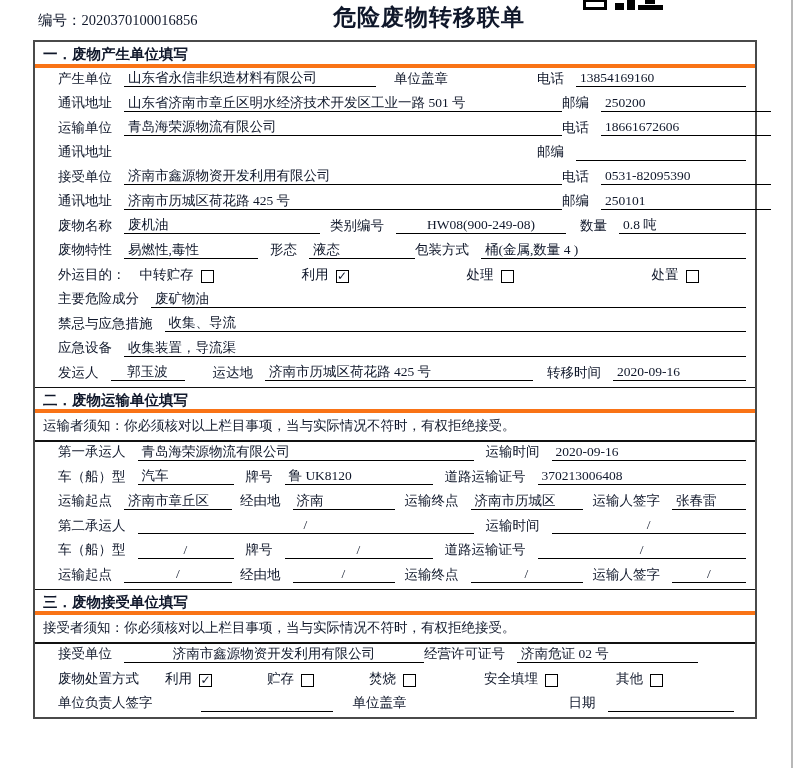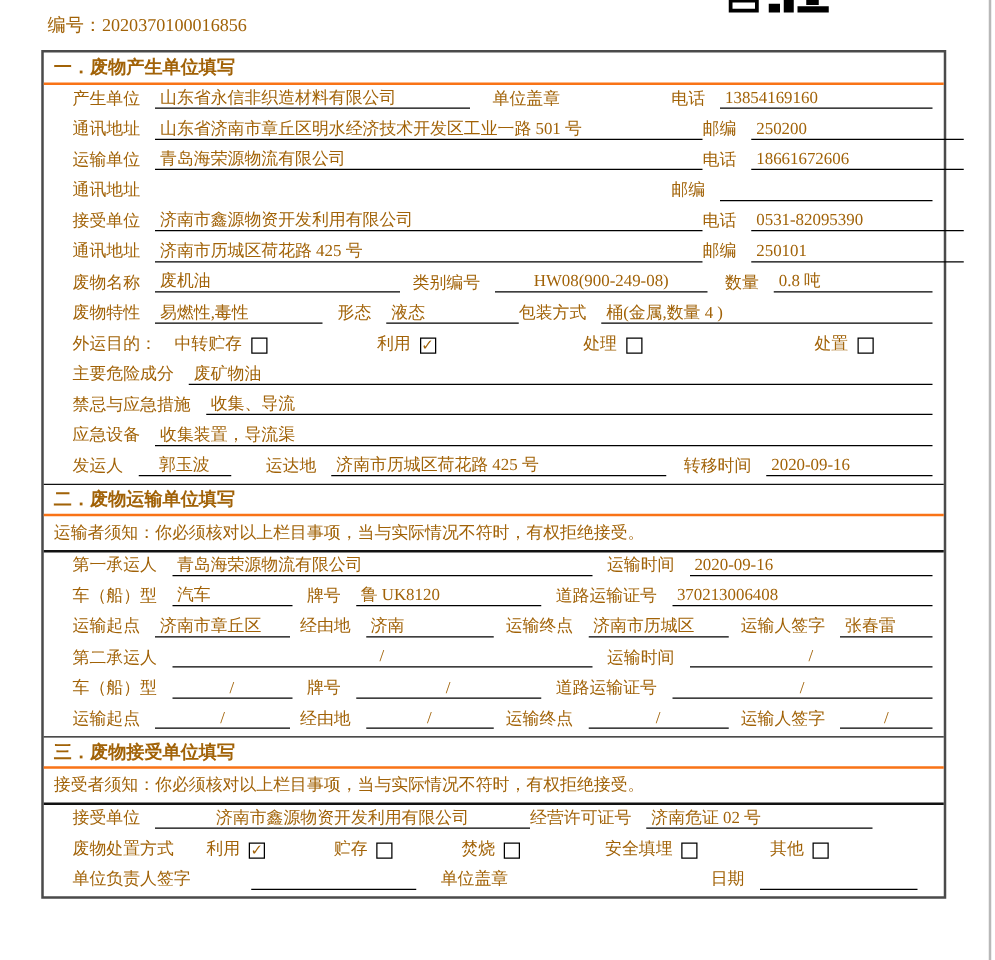--- a/index.html
+++ b/index.html
@@ -1,19 +1,19 @@
 <!DOCTYPE html>
 <html><head>
 <meta charset="utf-8">
 <style>
   * { margin:0; padding:0; box-sizing:border-box; }
   html,body { background:#ffffff; }
   .page {
     position:relative; width:796px; height:768px; background:#ffffff;
-    font-family:"Liberation Serif","DejaVu Serif",serif; color:#a16207;
+    font-family:"Liberation Serif","DejaVu Serif",serif; color:#0f172a;
     overflow:hidden;
   }
   .page-edge { position:absolute; left:791px; top:0; width:2px; height:768px; background:#b8b8b8; }
 
   
   .doc-no { position:absolute; left:38px; top:11px; font-size:14.5px; white-space:nowrap; }
   .doc-title { position:absolute; left:333px; top:2px; font-size:23px; font-weight:bold; letter-spacing:1px; white-space:nowrap; }
   .qr { position:absolute; left:583px; top:0; width:80px; height:10px; }
   .qr i { position:absolute; background:#000; }
   .qr .q1 { left:0; top:0; width:24px; height:10px; background:transparent; border:3px solid #000; border-top-width:2px; }
@@ -22,21 +22,21 @@
   .qr .q4 { left:55px; top:5px; width:25px; height:5px; }
   .qr .q5 { left:62px; top:0px; width:10px; height:4px; }
 
   
   .box {
     position:absolute; left:33px; top:40px; width:724px;
     border:2px solid #4a4a4a; background:#fff;
   }
   .sec {
     height:26px; line-height:25px; font-weight:bold; font-size:14.5px;
-    padding-left:8px; border-bottom:2px solid #f97316; white-space:nowrap;
+    padding-left:8px; border-bottom:4px solid #f97316; white-space:nowrap;
   }
   .sec.mid { border-top:1px solid #111; }
   .notice {
     height:29px; display:flex; align-items:center; padding-left:8px;
     border-bottom:2px solid #111; font-size:13.5px; white-space:nowrap;
   }
   .row {
     display:flex; align-items:center; height:24.5px;
     padding:0 9px 3px 23px; font-size:13.5px; white-space:nowrap;
   }
@@ -59,20 +59,21 @@
 
   .print-row { position:absolute; left:38px; top:776px; font-size:14px; white-space:nowrap;text-align:right; }
 </style>
 </head>
 <body>
 
 <div class="page">
   <div class="page-edge"></div>
 
   <div class="doc-no"><span>编号：</span><span>2020370100016856</span></div>
+  <div class="doc-title">危险废物转移联单</div>
   <div class="qr">
     <i class="q1"></i>
       <i class="q2"></i>
       <i class="q3"></i>
       <i class="q4"></i>
       <i class="q5"></i>
   </div>
 
   <div class="box">
 

